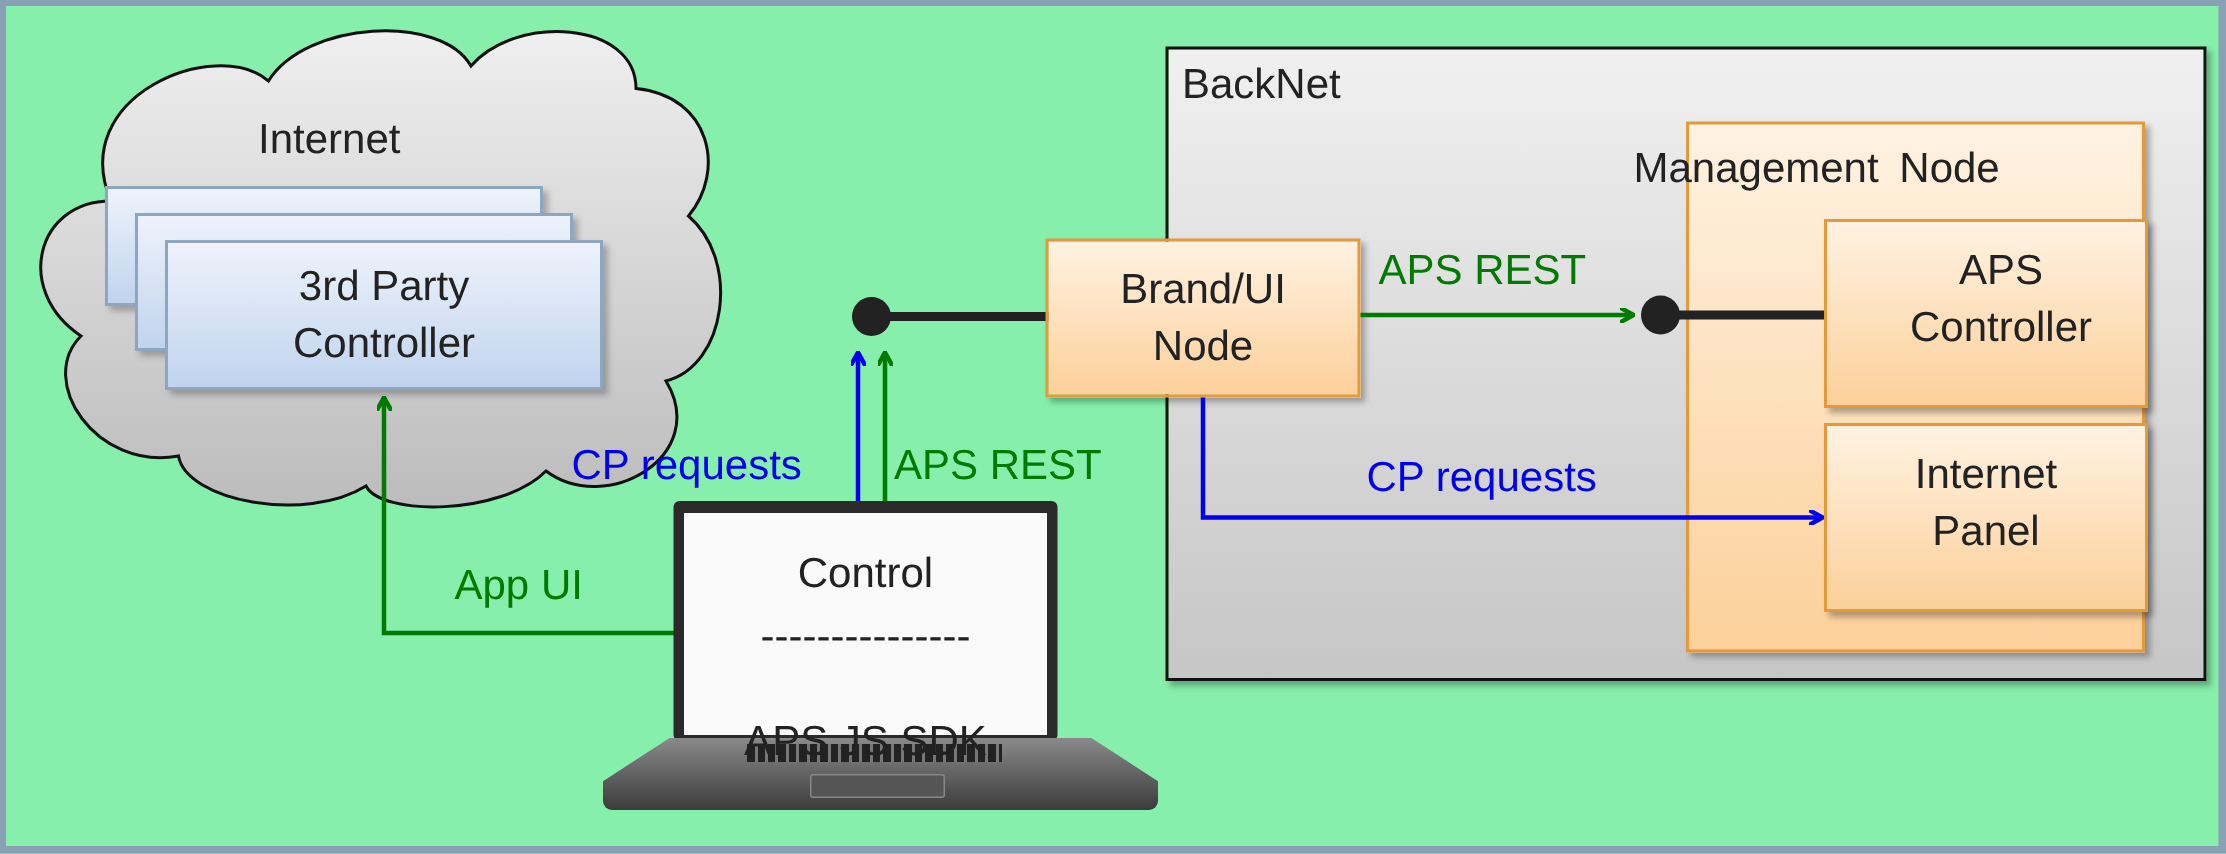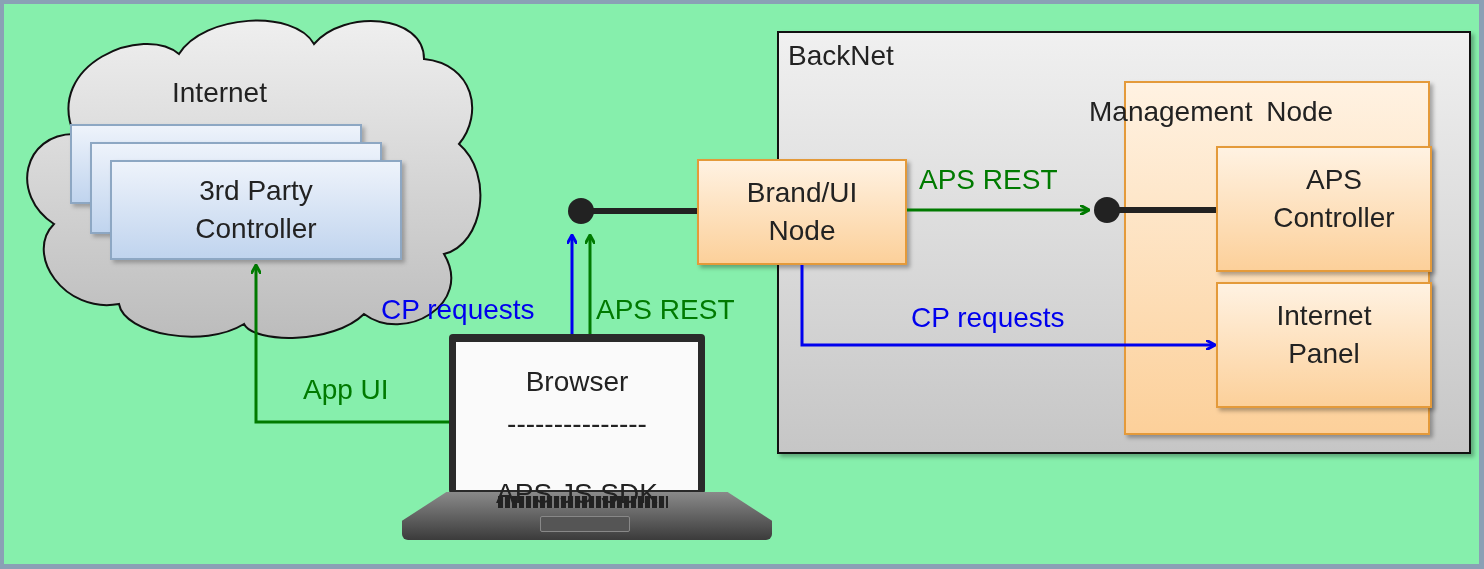--- a/index.html
+++ b/index.html
@@ -94,18 +94,18 @@
   <div class="lbl blue" style="left:377px;top:290px;font-size:28px;">CP requests</div>
   <div class="lbl green" style="left:592px;top:290px;font-size:28px;">APS REST</div>
   <div class="lbl green" style="left:299px;top:370px;font-size:28px;">App UI</div>
 
   <div style="position:absolute;left:386px;top:330px;width:390px;height:225px;">
     <div style="position:absolute;left:59px;top:0;width:256px;height:160px;background:#2a2a2a;border-radius:4px;"></div>
     <div style="position:absolute;left:66px;top:8px;width:242px;height:148px;background:#fafafa;"></div>
     <div style="position:absolute;left:12px;top:158px;width:370px;height:48px;background:linear-gradient(#8a8a8a,#3b3b3b);clip-path:polygon(12% 0, 88% 0, 100% 60%, 100% 100%, 0 100%, 0 60%);border-radius:0 0 6px 6px;"></div>
     <div style="position:absolute;left:108px;top:162px;width:170px;height:12px;background:repeating-linear-gradient(90deg,#222 0 5px,#777 5px 7px);"></div>
     <div style="position:absolute;left:150px;top:182px;width:88px;height:14px;border:1px solid #888;border-radius:2px;background:#555;"></div>
-    <div class="lbl dark center" style="left:66px;top:32px;width:242px;font-size:28px;">Browser</div>
+    <div class="lbl dark center" style="left:66px;top:32px;width:242px;font-size:28px;">Control</div>
     <div class="lbl dark center" style="left:66px;top:74px;width:242px;font-size:28px;">---------------</div>
     <div class="lbl dark center" style="left:66px;top:114px;width:242px;font-size:28px;margin-top:30px;">APS JS SDK</div>
   </div>
 
 </div>
 
 </body></html>

